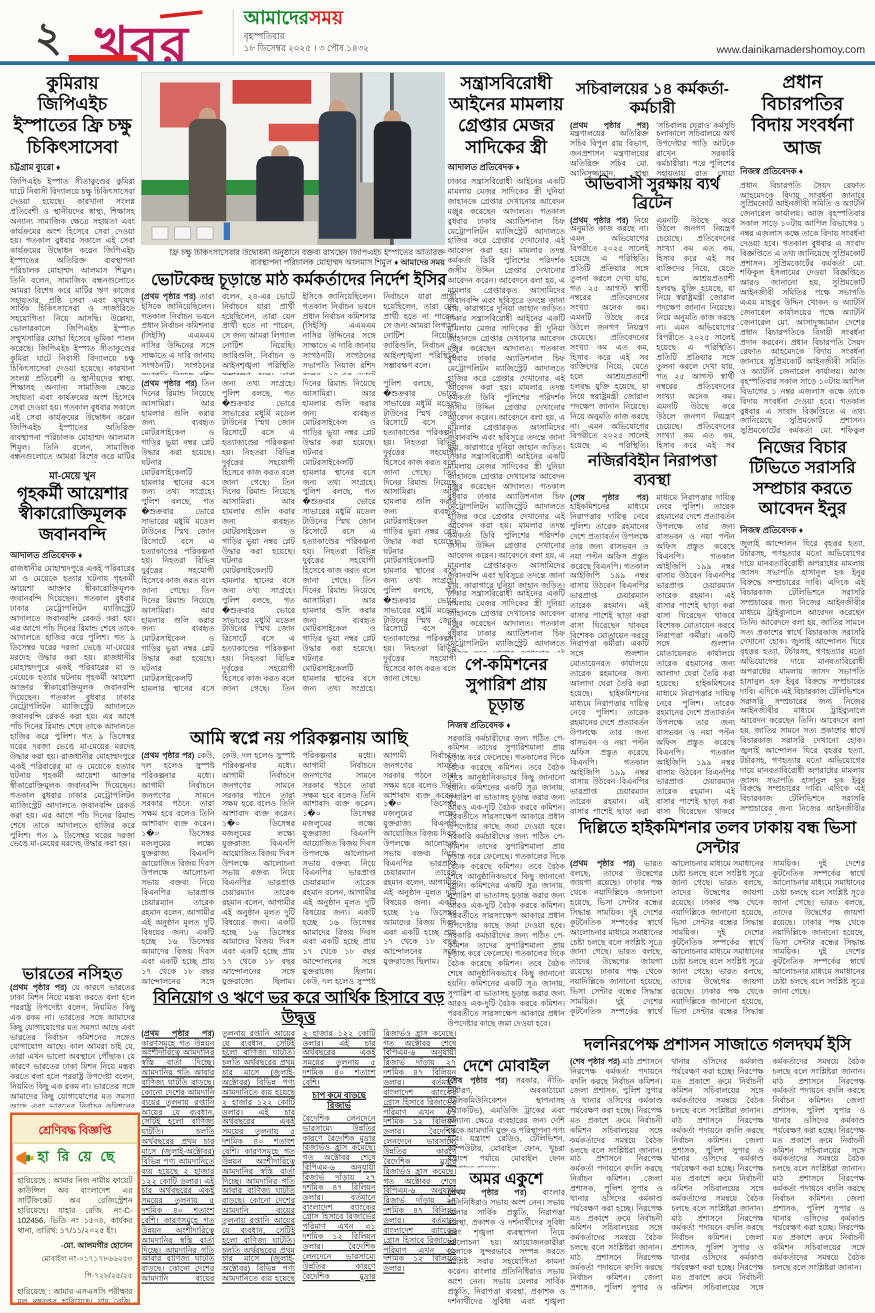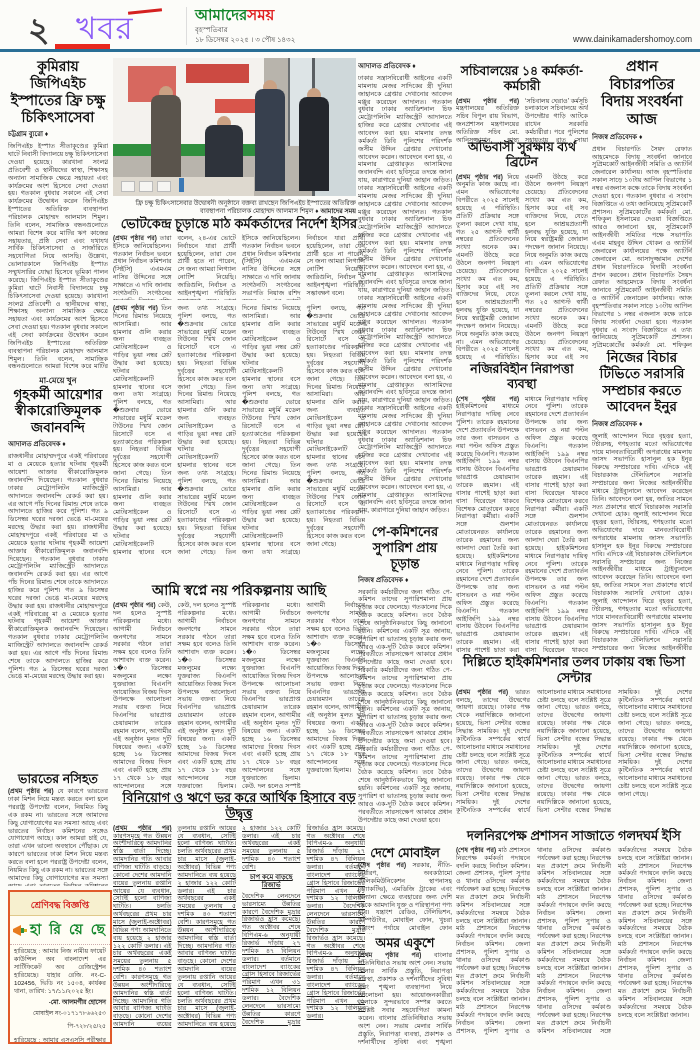--- a/index.html
+++ b/index.html
@@ -1,21 +1,21 @@
 <!DOCTYPE html>
 <html><head>
 <meta charset="utf-8">
 <style>
   html,body{margin:0;padding:0;background:#e8e8e4;}
   #canvas{position:relative;width:700px;height:1050px;background:#fcfcf9;
           font-family:"Liberation Sans","DejaVu Sans",sans-serif;color:#1c1c1c;overflow:hidden;}
   .abs{position:absolute;}
   
   .pageno{font-size:33px;font-weight:bold;color:#3a3a3a;transform:rotate(-8deg);}
-  .section{font-size:31px;font-weight:normal;color:#8b5cf6;letter-spacing:1px;}
+  .section{font-size:41px;font-weight:bold;color:#be185d;letter-spacing:1px;}
   .sec-accent{position:absolute;width:34px;height:3px;background:#d42020;transform:rotate(-6deg);}
   .logo{font-size:15px;font-weight:bold;line-height:1;}
   .logo .g{color:#13872b;} .logo .r{color:#e01f1f;}
   .dateline{font-size:7px;color:#444;line-height:1.45;}
   .site{font-size:8.5px;color:#333;text-decoration:none;}
   .rule-red{background:#e8281e;height:6px;}
   .rule-blue{background:#2a6f96;height:3px;}
   
   .art{overflow:hidden;}
   .hl{font-weight:bold;color:#0e0e0e;text-align:center;line-height:1.22;}
@@ -43,21 +43,21 @@
   .ph-table{position:absolute;left:0;bottom:0;width:58%;height:14%;background:#ded9cf;}
   .ph-box{position:absolute;bottom:4px;width:12px;height:9px;background:#f6f5f2;border:1px solid #bbb;}
   .ph-bottle{position:absolute;bottom:4px;width:5px;height:14px;background:#3a78b5;}
   .caption{font-size:6.4px;line-height:1.3;text-align:right;color:#222;}
   .caption b{font-weight:bold;}
   
   .clsf{border:2px solid #e05a2b;background:#fffdf4;overflow:hidden;}
   .clsf-head{background:#f7f0cf;text-align:center;padding:2px 0;border-bottom:1px solid #e0c98a;}
   .clsf-title{font-size:9px;font-weight:bold;color:#d42020;}
   .clsf-cat{display:flex;align-items:center;gap:3px;padding:2px 3px;border-bottom:1px dotted #caa;}
-  .clsf-cat-label{font-size:14px;font-weight:bold;color:#13872b;letter-spacing:2px;}
+  .clsf-cat-label{font-size:11px;font-weight:bold;color:#13872b;letter-spacing:2px;}
   .clsf-body{font-size:6.2px;line-height:1.3;text-align:justify;padding:2px 4px;color:#222;}
   .clsf-sig{font-size:6.2px;font-weight:bold;text-align:right;padding:0 4px;}
   .clsf-ref{font-size:6.0px;text-align:right;padding:0 4px 2px;color:#333;}
 </style>
 </head>
 <body>
 
 <div id="canvas">
 
   <div class="abs" style="left:28px;top:4px;">
@@ -174,20 +174,21 @@
     <div class="hl" style="font-size:14px;">আমি স্বপ্নে নয় পরিকল্পনায় আছি</div>
     <div class="body cols4" style="margin-top:2px;"><b class="cont">(প্রথম পৃষ্ঠার পর)</b> <span>কেউ, দল হলেও সুস্পষ্ট পরিকল্পনার মধ্যে। আগামী নির্বাচনে জনগণের সামনে সরকার গঠনে তারা সক্ষম হবে বলেও তিনি আশাবাদ ব্যক্ত করেন। ১�০ ডিসেম্বর মজলুমের লক্ষ্যে যুক্তরাজ্য বিএনপি আয়োজিত বিজয় দিবস উপলক্ষে আলোচনা সভায় বক্তব্য নিয়ে বিএনপির ভারপ্রাপ্ত চেয়ারম্যান তারেক রহমান বলেন, আগামীর এই অনুষ্ঠান মূলত দুটি বিষয়ের জন্য। একটি হচ্ছে ১৬ ডিসেম্বর আমাদের বিজয় দিবস এবং একটি হচ্ছে প্রায় ১৭ থেকে ১৮ বছর আন্দোলনের সঙ্গে যুক্তরাজ্যে ছিলাম। কেউ, দল হলেও সুস্পষ্ট পরিকল্পনার মধ্যে। আগামী নির্বাচনে জনগণের সামনে সরকার গঠনে তারা সক্ষম হবে বলেও তিনি আশাবাদ ব্যক্ত করেন। ১�০ ডিসেম্বর মজলুমের লক্ষ্যে যুক্তরাজ্য বিএনপি আয়োজিত বিজয় দিবস উপলক্ষে আলোচনা সভায় বক্তব্য নিয়ে বিএনপির ভারপ্রাপ্ত চেয়ারম্যান তারেক রহমান বলেন, আগামীর এই অনুষ্ঠান মূলত দুটি বিষয়ের জন্য। একটি হচ্ছে ১৬ ডিসেম্বর আমাদের বিজয় দিবস এবং একটি হচ্ছে প্রায় ১৭ থেকে ১৮ বছর আন্দোলনের সঙ্গে যুক্তরাজ্যে ছিলাম। কেউ, দল হলেও সুস্পষ্ট পরিকল্পনার মধ্যে। আগামী নির্বাচনে জনগণের সামনে সরকার গঠনে তারা সক্ষম হবে বলেও তিনি আশাবাদ ব্যক্ত করেন। ১�০ ডিসেম্বর মজলুমের লক্ষ্যে যুক্তরাজ্য বিএনপি আয়োজিত বিজয় দিবস উপলক্ষে আলোচনা সভায় বক্তব্য নিয়ে বিএনপির ভারপ্রাপ্ত চেয়ারম্যান তারেক রহমান বলেন, আগামীর এই অনুষ্ঠান মূলত দুটি বিষয়ের জন্য। একটি হচ্ছে ১৬ ডিসেম্বর আমাদের বিজয় দিবস এবং একটি হচ্ছে প্রায় ১৭ থেকে ১৮ বছর আন্দোলনের সঙ্গে যুক্তরাজ্যে ছিলাম। কেউ, দল হলেও সুস্পষ্ট পরিকল্পনার মধ্যে। আগামী নির্বাচনে জনগণের সামনে সরকার গঠনে তারা সক্ষম হবে বলেও তিনি আশাবাদ ব্যক্ত করেন। ১�০ ডিসেম্বর মজলুমের লক্ষ্যে যুক্তরাজ্য বিএনপি আয়োজিত বিজয় দিবস উপলক্ষে আলোচনা সভায় বক্তব্য নিয়ে বিএনপির ভারপ্রাপ্ত চেয়ারম্যান তারেক রহমান বলেন, আগামীর এই অনুষ্ঠান মূলত দুটি বিষয়ের জন্য। একটি হচ্ছে ১৬ ডিসেম্বর আমাদের বিজয় দিবস এবং একটি হচ্ছে প্রায় ১৭ থেকে ১৮ বছর আন্দোলনের সঙ্গে যুক্তরাজ্যে ছিলাম।</span></div>
   </div>
 
   <div class="abs art" style="left:113px;top:790px;width:252px;height:255px;text-decoration:underline;">
     <div class="hl" style="font-size:13px;">বিনিয়োগ ও ঋণে ভর করে আর্থিক হিসাবে বড় উদ্বৃত্ত</div>
     <div class="body cols4" style="margin-top:2px;"><b class="cont">(প্রথম পৃষ্ঠার পর)</b> <span>কারণসমূহে গত উন্নয়ন অংশীদারিত্বে আমদানির স্বস্তি বার্তা দিচ্ছে। আমদানির গতি আবার বাণিজ্য ঘাটতি বাড়ছে। কোনো দেশের আমদানি ব্যয়ের তুলনায় রপ্তানি আয়ের যে ব্যবধান, সেটিই হলো বাণিজ্য ঘাটতি। চলতি অর্থবছরের প্রথম চার মাসে (জুলাই-অক্টোবর) বিভিন্ন পণ্য আমদানিতে ব্যয় হয়েছে ২ হাজার ১২২ কোটি ডলার। এই চার অর্থবছরের একই সময়ের তুলনায় ৫ দশমিক ৪০ শতাংশ বেশি। কারণসমূহে গত উন্নয়ন অংশীদারিত্বে আমদানির স্বস্তি বার্তা দিচ্ছে। আমদানির গতি আবার বাণিজ্য ঘাটতি বাড়ছে। কোনো দেশের আমদানি ব্যয়ের তুলনায় রপ্তানি আয়ের যে ব্যবধান, সেটিই হলো বাণিজ্য ঘাটতি। চলতি অর্থবছরের প্রথম চার মাসে (জুলাই-অক্টোবর) বিভিন্ন পণ্য আমদানিতে ব্যয় হয়েছে ২ হাজার ১২২ কোটি ডলার। এই চার অর্থবছরের একই সময়ের তুলনায় ৫ দশমিক ৪০ শতাংশ বেশি। কারণসমূহে গত উন্নয়ন অংশীদারিত্বে আমদানির স্বস্তি বার্তা দিচ্ছে। আমদানির গতি আবার বাণিজ্য ঘাটতি বাড়ছে। কোনো দেশের আমদানি ব্যয়ের তুলনায় রপ্তানি আয়ের যে ব্যবধান, সেটিই হলো বাণিজ্য ঘাটতি। চলতি অর্থবছরের প্রথম চার মাসে (জুলাই-অক্টোবর) বিভিন্ন পণ্য আমদানিতে ব্যয় হয়েছে ২ হাজার ১২২ কোটি ডলার। এই চার অর্থবছরের একই সময়ের তুলনায় ৫ দশমিক ৪০ শতাংশ বেশি।</span><span class="subhead-inline">চাপ কমে বাড়ছে রিজার্ভ</span><span>বৈদেশিক লেনদেনে ভারসাম্যে উন্নতির কারণে বৈদেশিক মুদ্রার রিজার্ভও হ্রাস কমেছে। গত অক্টোবর শেষে বিপিএম-৬ অনুযায়ী রিজার্ভ দাঁড়ায় ২৭ দশমিক ৪৭ বিলিয়ন ডলার। বর্তমানে বাংলাদেশ ব্যাংকের গ্রোস হিসাবে রিজার্ভের পরিমাণ এখন ৩১ দশমিক ১২ বিলিয়ন ডলার। বৈদেশিক লেনদেনে ভারসাম্যে উন্নতির কারণে বৈদেশিক মুদ্রার রিজার্ভও হ্রাস কমেছে। গত অক্টোবর শেষে বিপিএম-৬ অনুযায়ী রিজার্ভ দাঁড়ায় ২৭ দশমিক ৪৭ বিলিয়ন ডলার। বর্তমানে বাংলাদেশ ব্যাংকের গ্রোস হিসাবে রিজার্ভের পরিমাণ এখন ৩১ দশমিক ১২ বিলিয়ন ডলার। বৈদেশিক লেনদেনে ভারসাম্যে উন্নতির কারণে বৈদেশিক মুদ্রার রিজার্ভও হ্রাস কমেছে। গত অক্টোবর শেষে বিপিএম-৬ অনুযায়ী রিজার্ভ দাঁড়ায় ২৭ দশমিক ৪৭ বিলিয়ন ডলার। বর্তমানে বাংলাদেশ ব্যাংকের গ্রোস হিসাবে রিজার্ভের পরিমাণ এখন ৩১ দশমিক ১২ বিলিয়ন ডলার।</span></div>
   </div>
 
   <div class="abs art" style="left:358px;top:58px;width:94px;height:464px;">
+    <div class="hl" style="font-size:14px;">সন্ত্রাসবিরোধী আইনের মামলায় গ্রেপ্তার মেজর সাদিকের স্ত্রী</div>
     <div class="byline">আদালত প্রতিবেদক ♦</div>
     <div class="body">ঢাকার সন্ত্রাসবিরোধী আইনের একটি মামলায় মেজর সাদিকের স্ত্রী দুনিয়া জাহানকে গ্রেপ্তার দেখানোর আবেদন মঞ্জুর করেছেন আদালত। গতকাল বুধবার ঢাকার অ্যাডিশনাল চিফ মেট্রোপলিটন ম্যাজিস্ট্রেট আদালতে হাজির করে গ্রেপ্তার দেখানোর এই আবেদন করা হয়। মামলার তদন্ত কর্মকর্তা ডিবি পুলিশের পরিদর্শক জসীম উদ্দিন গ্রেপ্তার দেখানোর আবেদন করেন। আবেদনে বলা হয়, এ মামলার গ্রেপ্তারকৃত আসামিদের জবানবন্দি এবং ছবিসূত্রে তদন্তে জানা যায়, কারাগারে দুনিয়া জাহান জড়িত। ঢাকার সন্ত্রাসবিরোধী আইনের একটি মামলায় মেজর সাদিকের স্ত্রী দুনিয়া জাহানকে গ্রেপ্তার দেখানোর আবেদন মঞ্জুর করেছেন আদালত। গতকাল বুধবার ঢাকার অ্যাডিশনাল চিফ মেট্রোপলিটন ম্যাজিস্ট্রেট আদালতে হাজির করে গ্রেপ্তার দেখানোর এই আবেদন করা হয়। মামলার তদন্ত কর্মকর্তা ডিবি পুলিশের পরিদর্শক জসীম উদ্দিন গ্রেপ্তার দেখানোর আবেদন করেন। আবেদনে বলা হয়, এ মামলার গ্রেপ্তারকৃত আসামিদের জবানবন্দি এবং ছবিসূত্রে তদন্তে জানা যায়, কারাগারে দুনিয়া জাহান জড়িত। ঢাকার সন্ত্রাসবিরোধী আইনের একটি মামলায় মেজর সাদিকের স্ত্রী দুনিয়া জাহানকে গ্রেপ্তার দেখানোর আবেদন মঞ্জুর করেছেন আদালত। গতকাল বুধবার ঢাকার অ্যাডিশনাল চিফ মেট্রোপলিটন ম্যাজিস্ট্রেট আদালতে হাজির করে গ্রেপ্তার দেখানোর এই আবেদন করা হয়। মামলার তদন্ত কর্মকর্তা ডিবি পুলিশের পরিদর্শক জসীম উদ্দিন গ্রেপ্তার দেখানোর আবেদন করেন। আবেদনে বলা হয়, এ মামলার গ্রেপ্তারকৃত আসামিদের জবানবন্দি এবং ছবিসূত্রে তদন্তে জানা যায়, কারাগারে দুনিয়া জাহান জড়িত। ঢাকার সন্ত্রাসবিরোধী আইনের একটি মামলায় মেজর সাদিকের স্ত্রী দুনিয়া জাহানকে গ্রেপ্তার দেখানোর আবেদন মঞ্জুর করেছেন আদালত। গতকাল বুধবার ঢাকার অ্যাডিশনাল চিফ মেট্রোপলিটন ম্যাজিস্ট্রেট আদালতে হাজির করে গ্রেপ্তার দেখানোর এই আবেদন করা হয়। মামলার তদন্ত কর্মকর্তা ডিবি পুলিশের পরিদর্শক জসীম উদ্দিন গ্রেপ্তার দেখানোর আবেদন করেন। আবেদনে বলা হয়, এ মামলার গ্রেপ্তারকৃত আসামিদের জবানবন্দি এবং ছবিসূত্রে তদন্তে জানা যায়, কারাগারে দুনিয়া জাহান জড়িত।</div>
   </div>
 
   <div class="abs art" style="left:358px;top:524px;width:94px;height:320px;">
     <div class="hl" style="font-size:13px;">পে-কমিশনের সুপারিশ প্রায় চূড়ান্ত</div>
     <div class="byline">নিজস্ব প্রতিবেদক ♦</div>
     <div class="body">সরকারি কর্মচারীদের জন্য গঠিত পে-কমিশন তাদের সুপারিশমালা প্রায় চূড়ান্ত করে ফেলেছে। গতকালের দিকে বৈঠক করেছে কমিশন। তবে বৈঠক শেষে আনুষ্ঠানিকভাবে কিছু জানানো হয়নি। কমিশনের একটি সূত্র জানায়, সুপারিশ বা ভাতাসহ চূড়ান্ত করার জন্য আরও এক-দুটি বৈঠক করবে কমিশন। পরবর্তীতে সারসংক্ষেপ আকারে প্রধান উপদেষ্টার কাছে জমা দেওয়া হবে। সরকারি কর্মচারীদের জন্য গঠিত পে-কমিশন তাদের সুপারিশমালা প্রায় চূড়ান্ত করে ফেলেছে। গতকালের দিকে বৈঠক করেছে কমিশন। তবে বৈঠক শেষে আনুষ্ঠানিকভাবে কিছু জানানো হয়নি। কমিশনের একটি সূত্র জানায়, সুপারিশ বা ভাতাসহ চূড়ান্ত করার জন্য আরও এক-দুটি বৈঠক করবে কমিশন। পরবর্তীতে সারসংক্ষেপ আকারে প্রধান উপদেষ্টার কাছে জমা দেওয়া হবে। সরকারি কর্মচারীদের জন্য গঠিত পে-কমিশন তাদের সুপারিশমালা প্রায় চূড়ান্ত করে ফেলেছে। গতকালের দিকে বৈঠক করেছে কমিশন। তবে বৈঠক শেষে আনুষ্ঠানিকভাবে কিছু জানানো হয়নি। কমিশনের একটি সূত্র জানায়, সুপারিশ বা ভাতাসহ চূড়ান্ত করার জন্য আরও এক-দুটি বৈঠক করবে কমিশন। পরবর্তীতে সারসংক্ষেপ আকারে প্রধান উপদেষ্টার কাছে জমা দেওয়া হবে।</div>
   </div>
 

